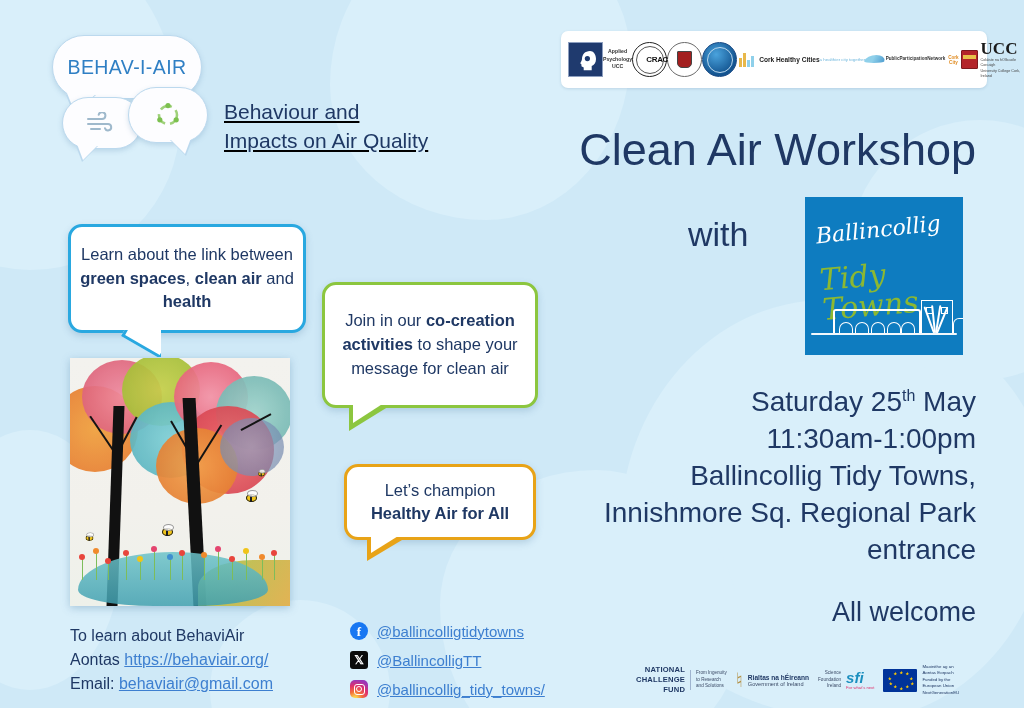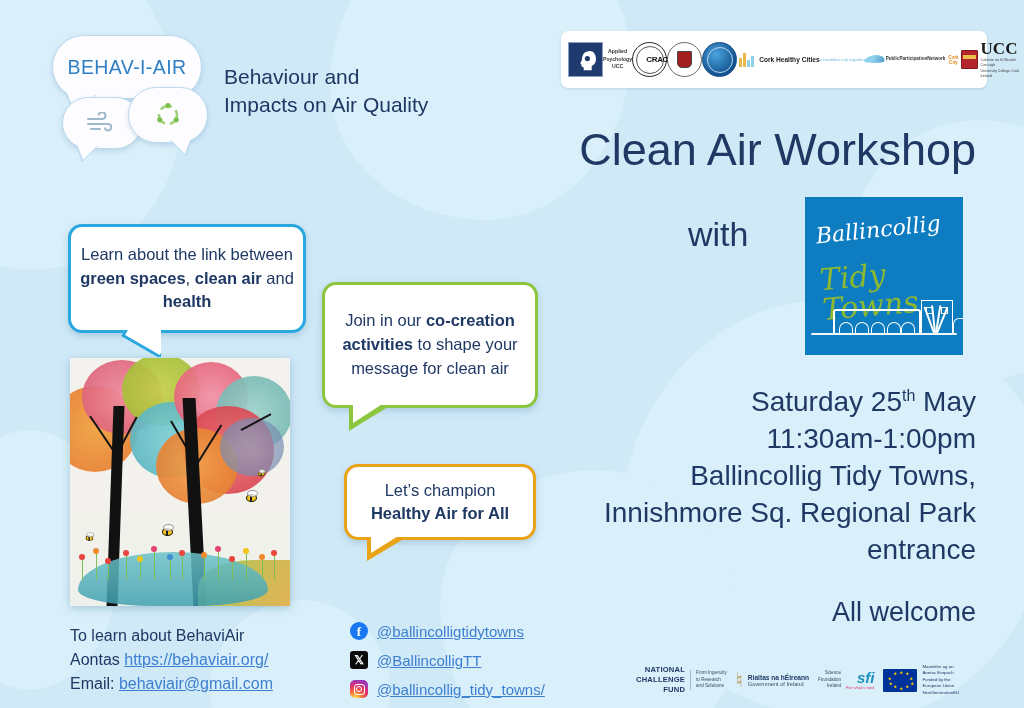--- a/index.html
+++ b/index.html
@@ -16,21 +16,21 @@
   .blob{position:absolute;background:#d9effa;border-radius:50%;}
   .blob.b1{left:-120px;top:-60px;width:300px;height:330px;border-radius:55% 45% 50% 50%/50% 55% 45% 50%;}
   .blob.b2{left:330px;top:-80px;width:300px;height:300px;border-radius:50% 50% 48% 52%/55% 45% 55% 45%;}
   .blob.b3{left:620px;top:300px;width:430px;height:420px;border-radius:48% 52% 45% 55%/55% 48% 52% 45%;}
   .blob.b4{left:440px;top:470px;width:300px;height:300px;border-radius:52% 48% 55% 45%/45% 55% 45% 55%;}
   .blob.b5{left:-60px;top:430px;width:180px;height:260px;border-radius:50%;}
   .blob.b6{left:850px;top:120px;width:260px;height:260px;border-radius:50%;}
   .blob.b7{left:210px;top:600px;width:180px;height:180px;border-radius:50%;}
 
   
-  .brand{position:absolute;left:40px;top:35px;z-index:5;display:flex;align-items:flex-start;}
+  .brand{position:absolute;left:40px;top:35px;z-index:5;display:flex;align-items:flex-end;text-decoration:underline;}
   .bubbles{position:relative;width:162px;height:120px;}
   .bub{position:absolute;background:#fdfdff;border:1.5px solid #bcd9ee;box-shadow:0 2px 5px rgba(90,140,180,.25);}
   .bub-main{left:12px;top:0;width:148px;height:62px;border-radius:34px;display:flex;align-items:center;justify-content:center;}
   .bub-main .tail{position:absolute;left:14px;bottom:-15px;width:0;height:0;
      border-left:8px solid transparent;border-right:22px solid transparent;border-top:20px solid #fdfdff;
      filter:drop-shadow(-1px 2px 0 #bcd9ee);}
   .brandname{font-size:19.5px;letter-spacing:.4px;color:#2f7fc4;font-weight:400;}
   .bub-wind{left:22px;top:62px;width:78px;height:50px;border-radius:26px;display:flex;align-items:center;justify-content:center;}
   .bub-wind .tail{position:absolute;left:14px;bottom:-12px;width:0;height:0;
      border-left:6px solid transparent;border-right:16px solid transparent;border-top:16px solid #fdfdff;
@@ -177,21 +177,21 @@
   
   .funders{position:absolute;left:636px;top:659px;width:352px;height:42px;z-index:5;
       display:flex;align-items:center;gap:9px;}
   .fg{display:flex;align-items:center;gap:5px;}
   .ncf .big{font-size:7.6px;font-weight:800;color:#1f3864;line-height:1.35;text-align:right;letter-spacing:.2px;}
   .ncf .sub{font-size:4.6px;color:#3b4a66;line-height:1.45;border-left:1px solid #9fb4cf;padding-left:5px;}
   .gov .harp{font-size:20px;color:#b39146;line-height:1;}
   .gov .t1{font-size:6.6px;font-weight:700;color:#1f3864;}
   .gov .t2{font-size:5.6px;color:#3b4a66;}
   .sfi .t{font-size:4.6px;color:#3b4a66;line-height:1.4;text-align:right;}
-  .sfi .logo{font-size:15px;font-weight:800;color:#1b8fbf;font-style:italic;line-height:1;text-align:right;}
+  .sfi .logo{font-size:15px;font-weight:800;color:#1b8fbf;font-style:italic;line-height:1;}
   .sfi .tag{font-size:4.2px;color:#e0306b;}
   .eu .flag{width:34px;height:23px;background:#003399;position:relative;border-radius:1px;}
   .eu .flag b{position:absolute;width:2.6px;height:2.6px;color:#ffcc00;font-size:4px;line-height:2.6px;text-align:center;}
   .eu .t{font-size:4.4px;color:#1f3864;line-height:1.45;}
 </style>
 </head>
 <body>
 
 <div class="poster">
 

